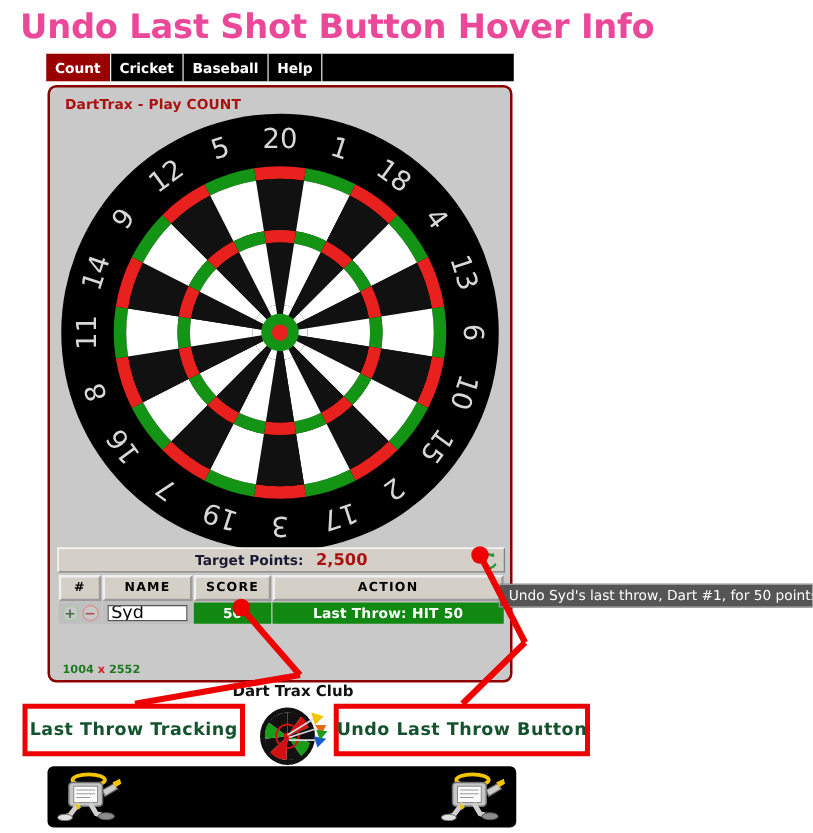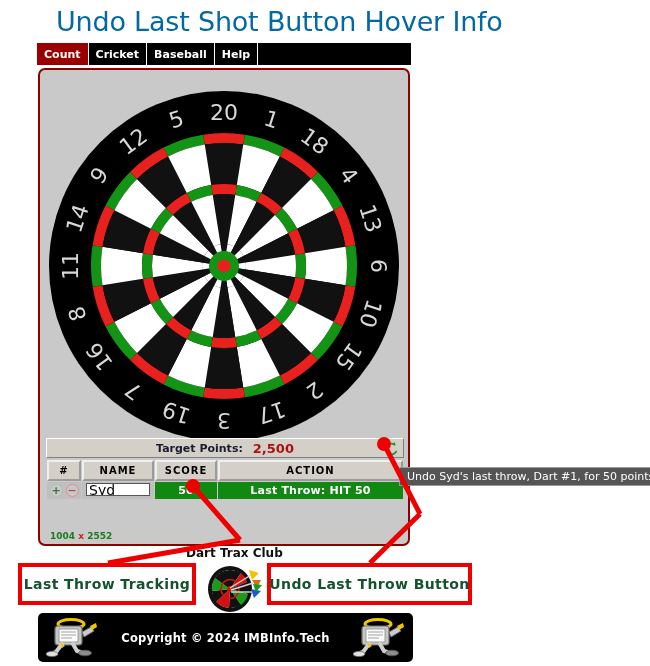--- a/index.html
+++ b/index.html
@@ -14,25 +14,24 @@
     overflow: hidden;
     font-family: "DejaVu Sans", "Liberation Sans", sans-serif;
   }
 
   
   #page-title {
     position: absolute;
     left: 16px;
     top: 6px;
     font-size: 27px;
-    font-weight: normal;
-    color: #0369a1;
+    font-weight: bold;
+    color: #ec4899;
     letter-spacing: -0.2px;
     white-space: nowrap;
-    margin-left: 40px;
   }
 
   
   #tabbar {
     position: absolute;
     left: 36px;
     top: 43px;
     width: 375px;
     height: 22px;
     background: #fef9c3;
@@ -326,20 +325,21 @@
 <div id="tabbar">
   <div class="tab active">Count</div>
   <div class="tab">Cricket</div>
   <div class="tab">Baseball</div>
   <div class="tab">Help</div>
   <div class="tab-filler"></div>
 </div>
 
 <div id="app-panel">
 
+  <div id="app-heading">DartTrax - Play COUNT</div>
 
   <div id="board-wrap">
     <svg width="352" height="352" viewBox="0 0 352 352">
       <defs>
         
       </defs>
       <g id="board-group">
           <circle cx="176" cy="176" r="175" fill="#000000"></circle>
           <path d="M155.19421614964926 44.6374507008467 A133 133 0 0 1 196.8057838503507 44.63745070084667 L195.2414391999484 54.51433410679806 A123 123 0 0 0 156.75856080005158 54.514334106798074 Z" fill="#e8211f"></path>
           <path d="M156.75856080005158 54.514334106798074 A123 123 0 0 1 195.2414391999484 54.51433410679806 L188.82762613329893 95.0095560711987 A82 82 0 0 0 163.17237386670107 95.00955607119872 Z" fill="#111111"></path>
@@ -581,21 +581,20 @@
       <line x1="15" y1="23" x2="26" y2="23" stroke="#999999" stroke-width="0.9"></line>
       <path d="M36 17 L45 12 L48 16 L38 22 Z" fill="#cccccc" stroke="#6f6f6f" stroke-width="1"></path>
       <path d="M44 11 L50 8 L51 12 L46 15 Z" fill="#f2c400"></path>
       <path d="M16 29 L10 37 L4 39" stroke="#cfcfcf" stroke-width="4" fill="none" stroke-linecap="round"></path>
       <path d="M27 29 L31 36 L38 38" stroke="#cfcfcf" stroke-width="4" fill="none" stroke-linecap="round"></path>
       <ellipse cx="6" cy="39" rx="6" ry="2.6" fill="#e0e0e0" stroke="#6f6f6f" stroke-width="0.8"></ellipse>
       <ellipse cx="39" cy="38" rx="6.5" ry="2.8" fill="#8d8d8d" stroke="#555555" stroke-width="0.8"></ellipse>
       <path d="M14 27 L19 31 L16 33 Z" fill="#f2c400"></path>
     </svg>
   </span>
-  <span id="footer-text">Copyright © 2024 IMBInfo.Tech</span>
   <span>
     <svg width="52" height="42" viewBox="0 0 52 42">
       <ellipse cx="25" cy="9" rx="13" ry="4.5" fill="none" stroke="#f2c400" stroke-width="3"></ellipse>
       <rect x="9" y="11" width="27" height="19" rx="3" fill="#c6c6c6" stroke="#6f6f6f" stroke-width="1.2"></rect>
       <rect x="13" y="14" width="19" height="13" fill="#fbfbfb" stroke="#8a8a8a" stroke-width="0.8"></rect>
       <line x1="15" y1="17" x2="30" y2="17" stroke="#999999" stroke-width="0.9"></line>
       <line x1="15" y1="20" x2="30" y2="20" stroke="#999999" stroke-width="0.9"></line>
       <line x1="15" y1="23" x2="26" y2="23" stroke="#999999" stroke-width="0.9"></line>
       <path d="M36 17 L45 12 L48 16 L38 22 Z" fill="#cccccc" stroke="#6f6f6f" stroke-width="1"></path>
       <path d="M44 11 L50 8 L51 12 L46 15 Z" fill="#f2c400"></path>

